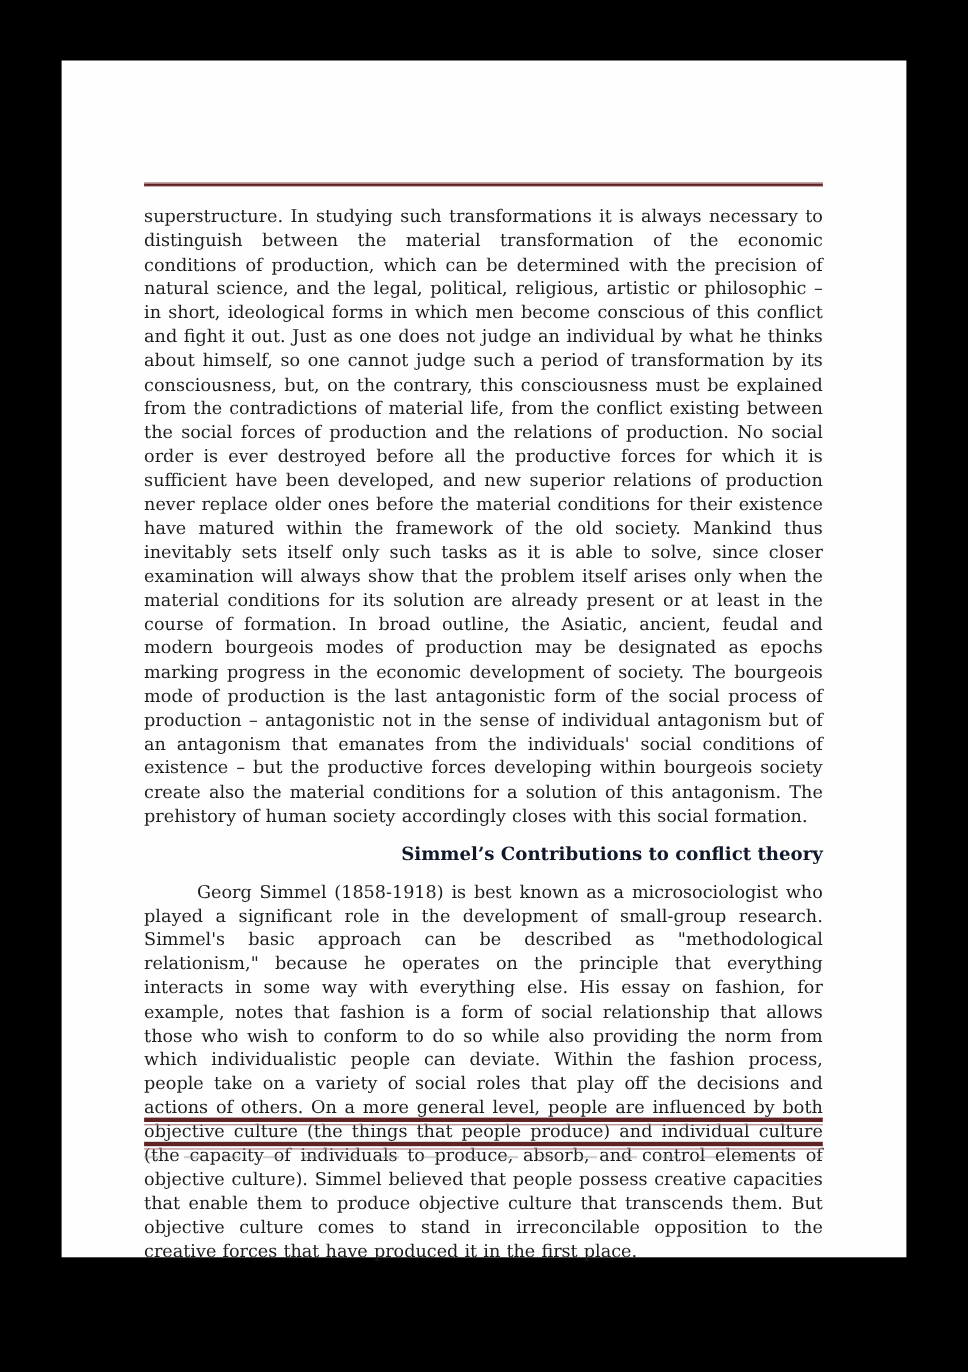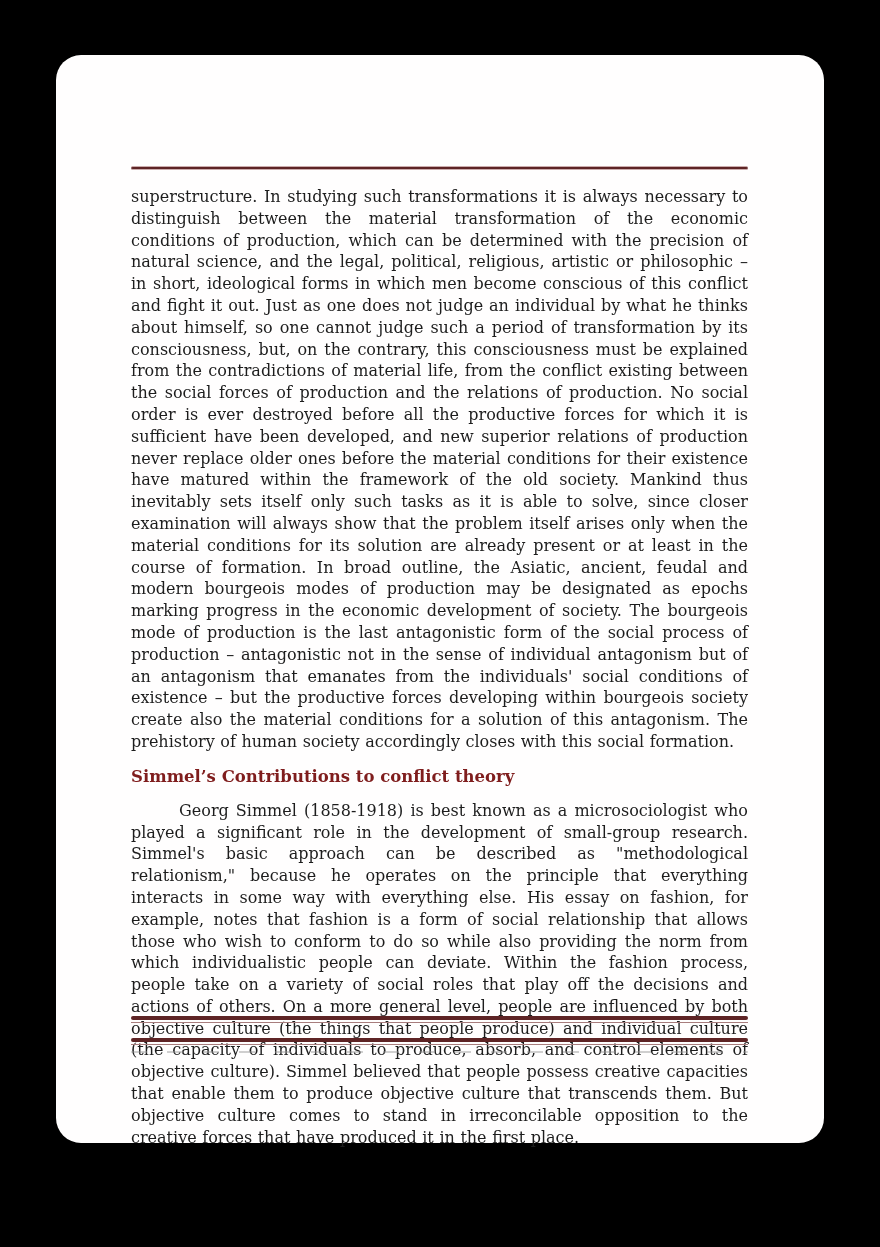--- a/index.html
+++ b/index.html
@@ -3,21 +3,21 @@
 <meta charset="utf-8">
 <style>
   :root {
     --frame-background: #000000;
     --paper: #fffefe;
     --rule-dark: #5e2425;
     --rule-thin: #a87d7d;
     --rule-halo: #cbadad;
     --text: #1d1d1d;
   }
-  * { box-sizing: border-box; border-radius: 25px; }
+  * { box-sizing: border-box; }
   html, body { margin: 0; padding: 0; }
   body {
     width: 880px;
     height: 1247px;
     position: relative;
     background: var(--frame-background);
     overflow: hidden;
     font-family: "DejaVu Serif", serif;
   }
   .page {
@@ -46,23 +46,23 @@
     line-height: 21.8px;
     color: var(--text);
     text-align: justify;
     margin: 0 0 13px 0;
     word-spacing: 0.5px;
   }
   .heading {
     font-size: 16.5px;
     line-height: 22px;
     font-weight: bold;
-    color: #7f1d1d;
-    margin: 0 0 12px 0;
-    text-align: left;
+    color: #0f172a;
+    margin: 0 0 12px 12px;
+    text-align: right;
   }
   .para-indent {
     text-indent: 48px;
     margin-bottom: 0;
   }
   .para-indent strong { font-weight: normal; }
   .footer-rule {
     position: absolute;
     left: 75px;
     right: 76px;

